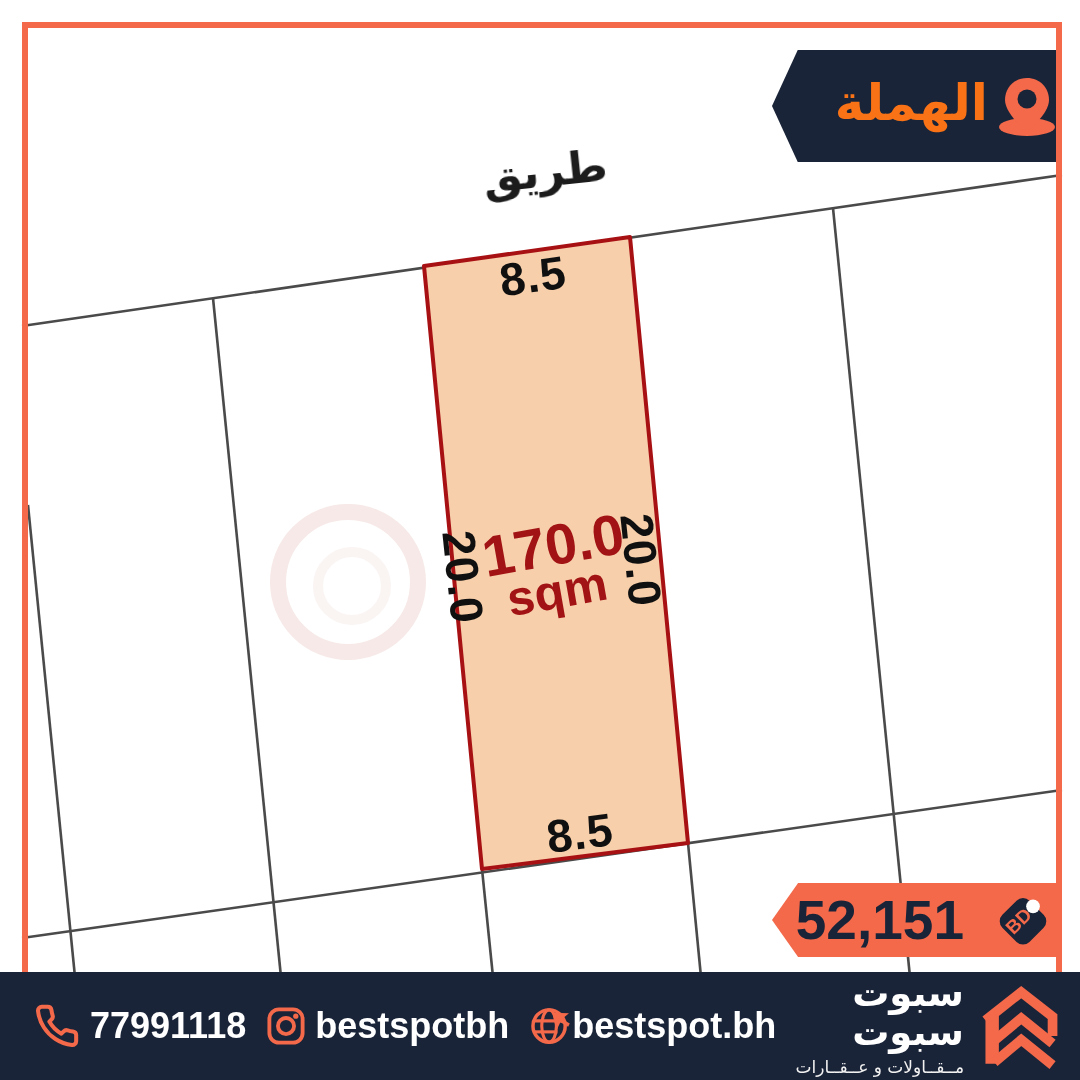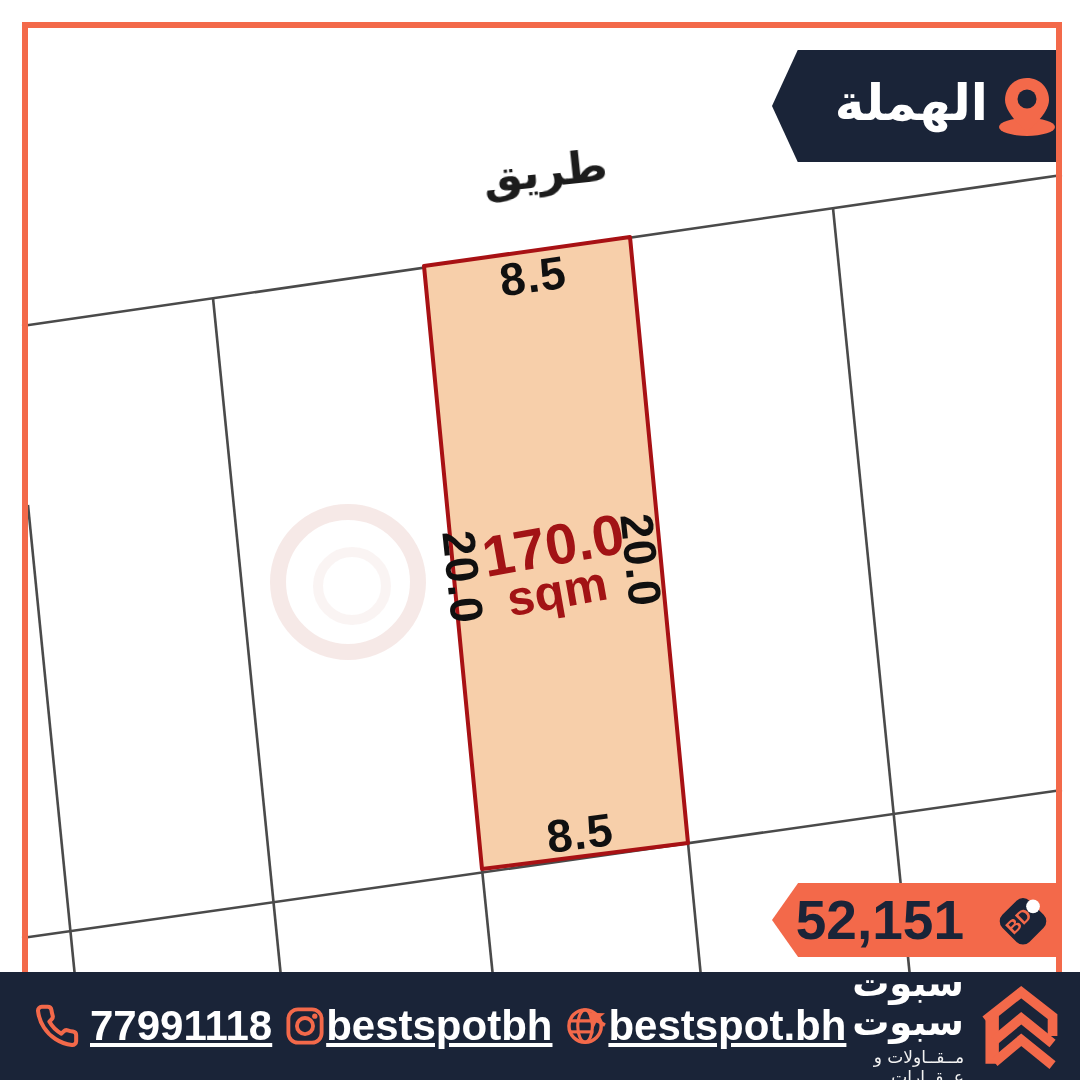--- a/index.html
+++ b/index.html
@@ -20,30 +20,30 @@
   .road{font-family:"DejaVu Sans",sans-serif;font-size:44px;color:#1c1c1c;filter:blur(.3px);}
   .area-num{font-size:57px;font-weight:800;color:#a21315;letter-spacing:0;}
   .area-unit{font-size:49px;font-weight:800;color:#a21315;}
 
   
   .badge{position:absolute;display:flex;align-items:center;z-index:4;
          clip-path:polygon(9% 0,100% 0,100% 100%,9% 100%,0 50%);}
   .loc-badge{left:772px;top:50px;width:286px;height:112px;background:#1a2438;
              justify-content:flex-end;padding-right:2px;gap:10px;box-sizing:border-box;}
   .loc-badge .loc-text{font-family:"DejaVu Sans",sans-serif;font-size:50px;font-weight:700;
-                       color:#ffffff;line-height:1;padding-bottom:6px;}
+                       color:#f97316;line-height:1;padding-bottom:6px;}
   .price-badge{left:772px;top:883px;width:290px;height:74px;background:#f3694a;
                justify-content:flex-end;padding-right:8px;gap:28px;box-sizing:border-box;}
   .price-badge .amount{font-size:55px;font-weight:800;color:#1a2438;line-height:1;letter-spacing:0;}
 
   
   .bottom-bar{position:absolute;left:0;top:972px;width:1080px;height:108px;background:#1a2438;
               z-index:7;display:flex;align-items:center;padding:0 20px 0 34px;box-sizing:border-box;}
   .contact{display:flex;align-items:center;}
-  .contact .txt{color:#ffffff;font-weight:700;font-size:42px;letter-spacing:0;text-decoration:underline;}
+  .contact .txt{color:#ffffff;font-weight:700;font-size:36px;letter-spacing:0;}
   .sep{width:24px;}
   .brand{margin-left:auto;text-align:right;color:#fff;}
   .brand .name{font-family:"DejaVu Sans",sans-serif;font-size:37px;font-weight:700;line-height:1.05;}
   .brand .tagline{font-family:"DejaVu Sans",sans-serif;font-size:17px;font-weight:400;
                   letter-spacing:.5px;margin-top:4px;color:#f2f2f2;}
   .logo{margin-left:14px;flex:0 0 auto;}
 </style>
 </head>
 <body>
 
@@ -107,21 +107,21 @@
     </div>
 
     <div class="sep"></div>
 
     <div class="contact">
       <svg width="42" height="42" viewBox="0 0 24 24">
         <rect x="2.5" y="2.5" width="19" height="19" rx="5.5" fill="none" stroke="#f3694a" stroke-width="2.2"></rect>
         <circle cx="12" cy="12" r="4.6" fill="none" stroke="#f3694a" stroke-width="2.2"></circle>
         <circle cx="17.6" cy="6.4" r="1.5" fill="#f3694a"></circle>
       </svg>
-      <span class="txt" style="">bestspotbh</span>
+      <span class="txt" style="margin-left:8px;">bestspotbh</span>
     </div>
 
     <div class="sep"></div>
 
     <div class="contact">
       <svg width="44" height="44" viewBox="0 0 24 24">
         <circle cx="11.5" cy="12" r="8.8" fill="none" stroke="#f3694a" stroke-width="1.9"></circle>
         <ellipse cx="11.5" cy="12" rx="4" ry="8.8" fill="none" stroke="#f3694a" stroke-width="1.7"></ellipse>
         <line x1="2.8" y1="9.2" x2="20.2" y2="9.2" stroke="#f3694a" stroke-width="1.7"></line>
         <line x1="2.8" y1="15.2" x2="16" y2="15.2" stroke="#f3694a" stroke-width="1.7"></line>

